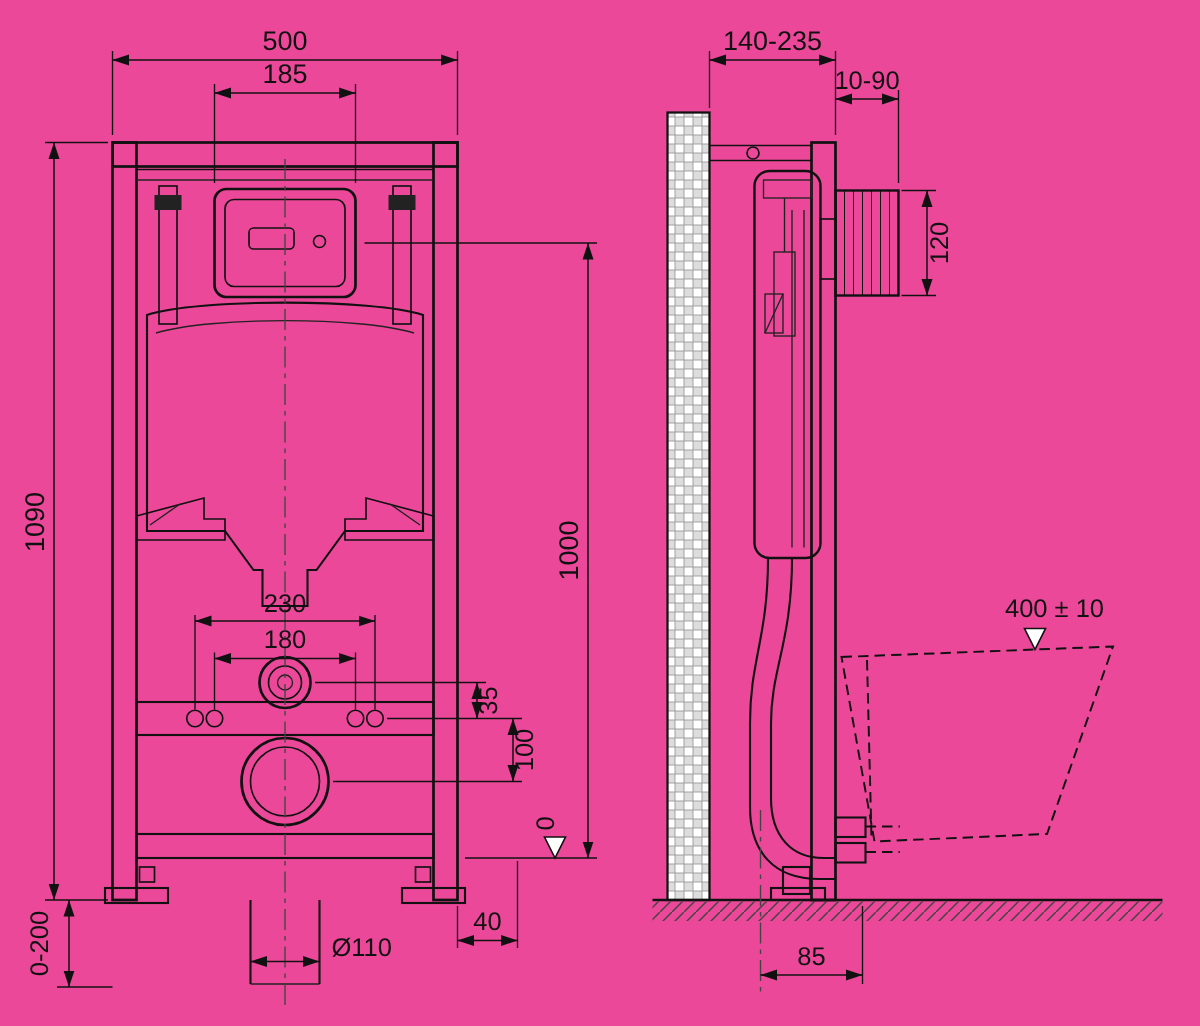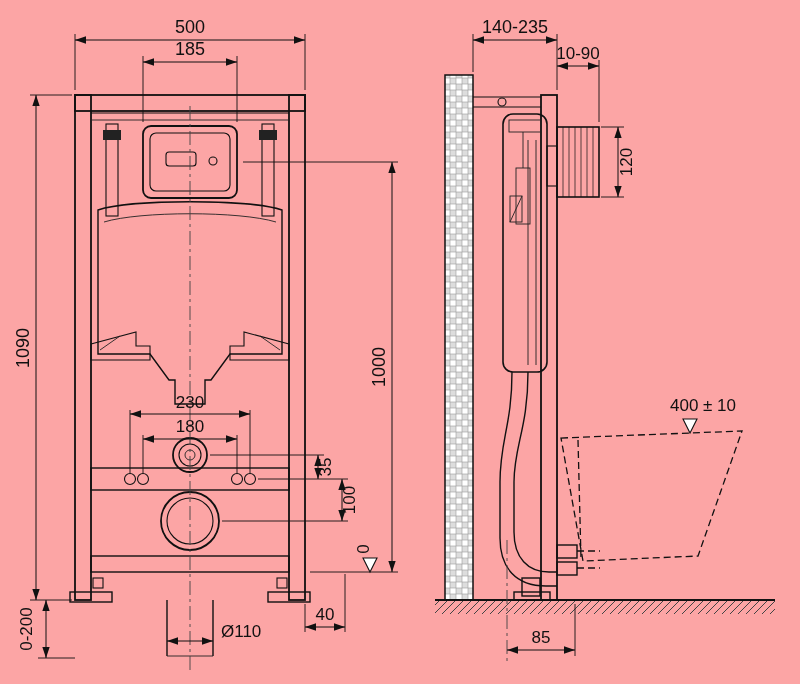--- a/index.html
+++ b/index.html
@@ -1,16 +1,16 @@
 <!DOCTYPE html>
 <html><head>
 <meta charset="utf-8">
 <style>
   html,body{margin:0;padding:0;background:#fff}
-  .sheet{width:800px;height:684px;background:#fca5a5;position:relative;overflow:hidden;
+  .sheet{width:800px;height:684px;background:#ec4899;position:relative;overflow:hidden;
          font-family:"Liberation Sans",sans-serif}
   svg{display:block}
   text{font-family:"Liberation Sans",sans-serif;fill:#111;font-size:17px}
   .big{font-size:18px}
   .s18{stroke:#111;stroke-width:1.8;fill:none}
   .s16{stroke:#111;stroke-width:1.6;fill:none}
   .s14{stroke:#111;stroke-width:1.4;fill:none}
   .s11{stroke:#111;stroke-width:1.1;fill:none}
   .s09{stroke:#222;stroke-width:0.9;fill:none}
   .ext{stroke:#111;stroke-width:0.9;fill:none}

